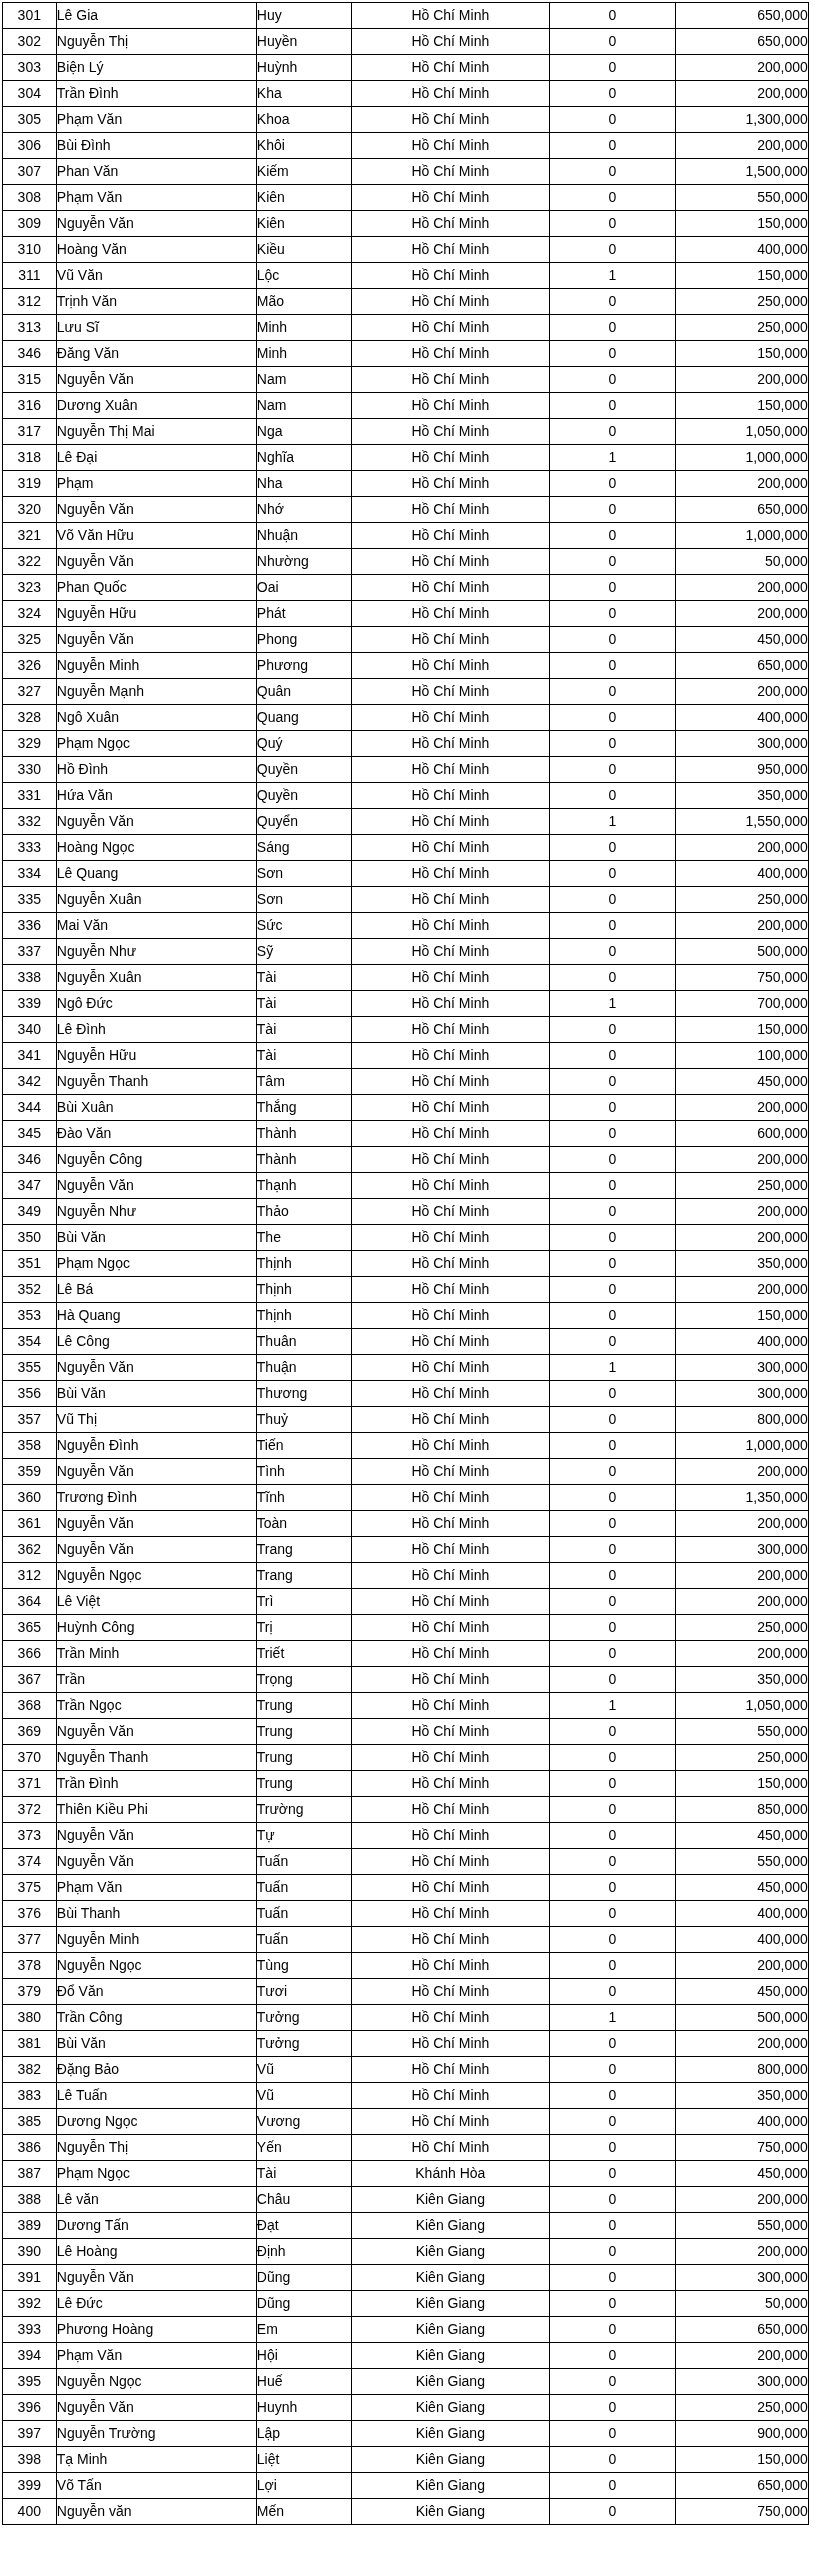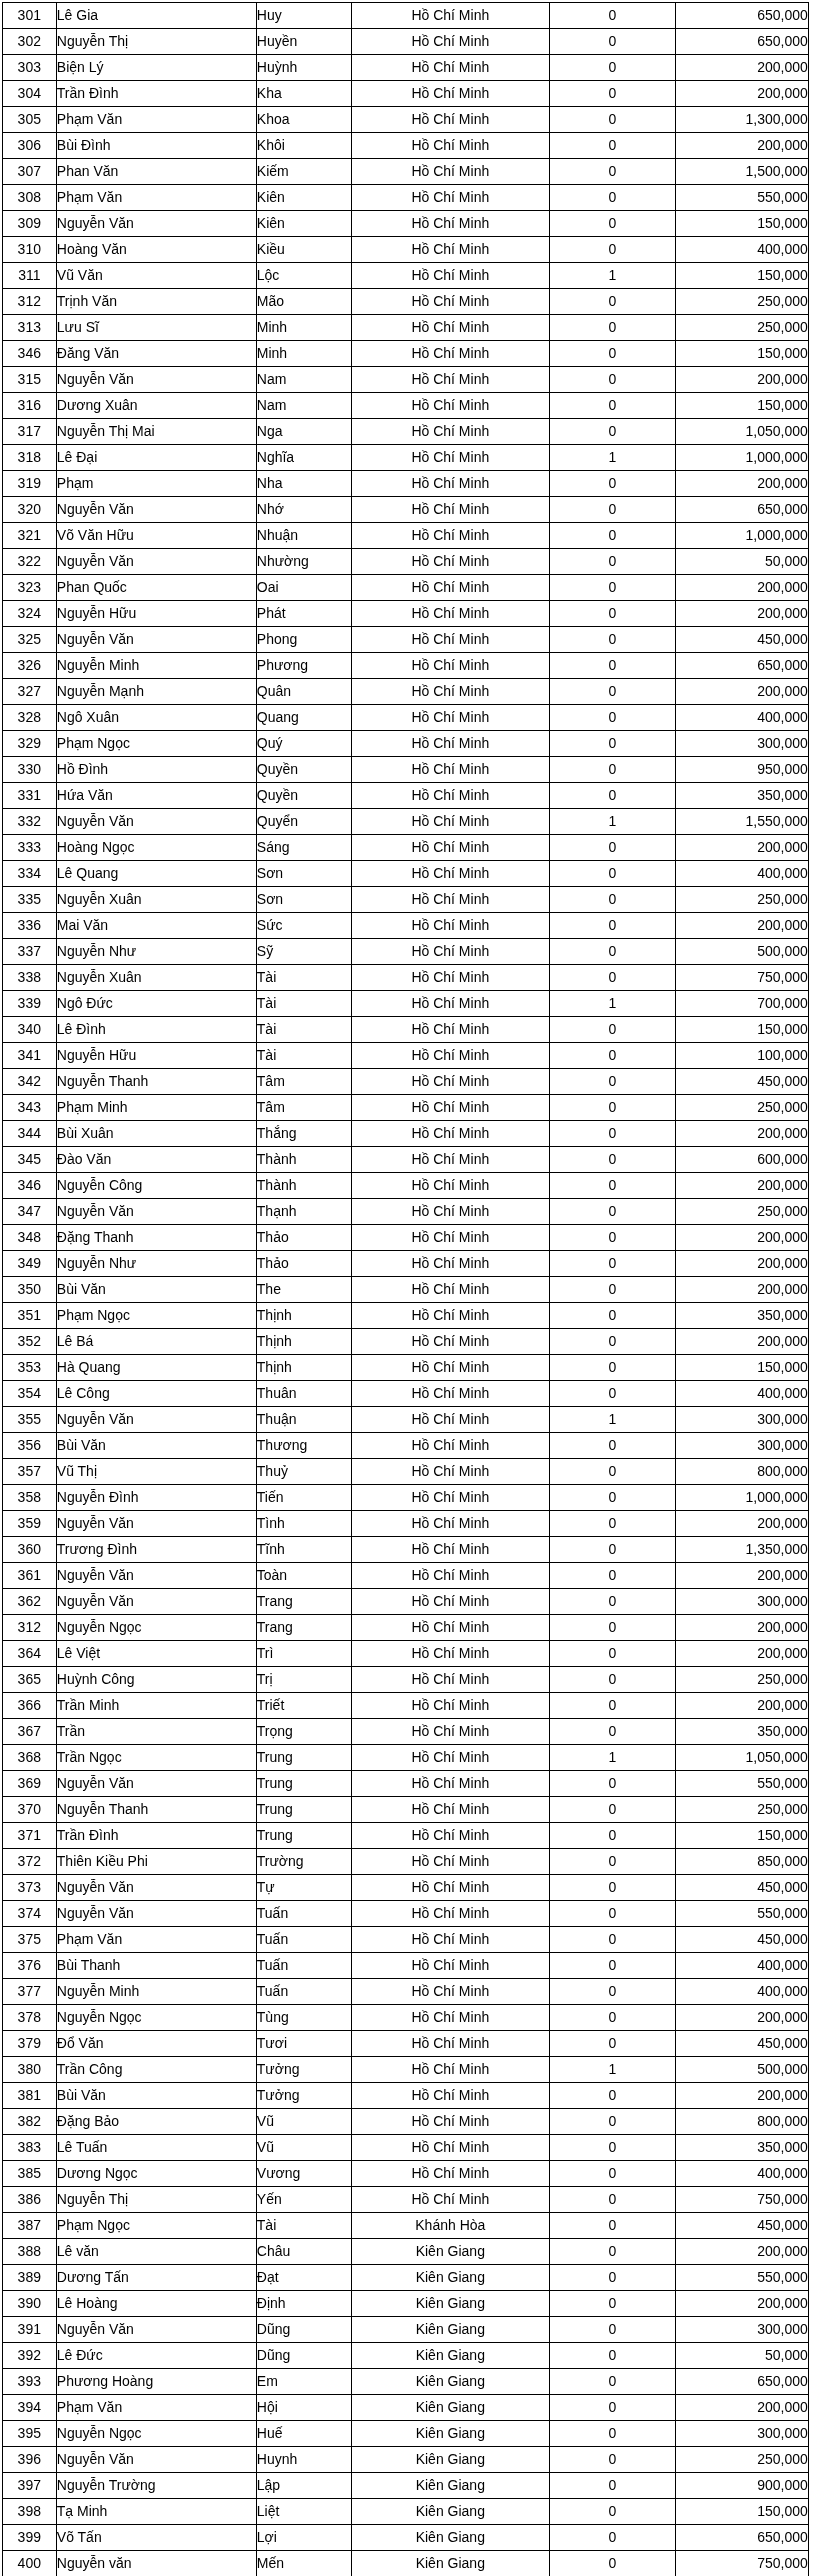--- a/index.html
+++ b/index.html
@@ -383,28 +383,20 @@
         </tr>
         <tr>
           <td class="c0">342</td>
           <td class="c1">Nguyễn Thanh</td>
           <td class="c2">Tâm</td>
           <td class="c3">Hồ Chí Minh</td>
           <td class="c4">0</td>
           <td class="c5">450,000</td>
         </tr>
         <tr>
-          <td class="c0">343</td>
-          <td class="c1">Phạm Minh</td>
-          <td class="c2">Tâm</td>
-          <td class="c3">Hồ Chí Minh</td>
-          <td class="c4">0</td>
-          <td class="c5">250,000</td>
-        </tr>
-        <tr>
           <td class="c0">344</td>
           <td class="c1">Bùi Xuân</td>
           <td class="c2">Thắng</td>
           <td class="c3">Hồ Chí Minh</td>
           <td class="c4">0</td>
           <td class="c5">200,000</td>
         </tr>
         <tr>
           <td class="c0">345</td>
           <td class="c1">Đào Văn</td>
@@ -421,28 +413,20 @@
           <td class="c4">0</td>
           <td class="c5">200,000</td>
         </tr>
         <tr>
           <td class="c0">347</td>
           <td class="c1">Nguyễn Văn</td>
           <td class="c2">Thạnh</td>
           <td class="c3">Hồ Chí Minh</td>
           <td class="c4">0</td>
           <td class="c5">250,000</td>
-        </tr>
-        <tr>
-          <td class="c0">348</td>
-          <td class="c1">Đặng Thanh</td>
-          <td class="c2">Thảo</td>
-          <td class="c3">Hồ Chí Minh</td>
-          <td class="c4">0</td>
-          <td class="c5">200,000</td>
         </tr>
         <tr>
           <td class="c0">349</td>
           <td class="c1">Nguyễn Như</td>
           <td class="c2">Thảo</td>
           <td class="c3">Hồ Chí Minh</td>
           <td class="c4">0</td>
           <td class="c5">200,000</td>
         </tr>
         <tr>

